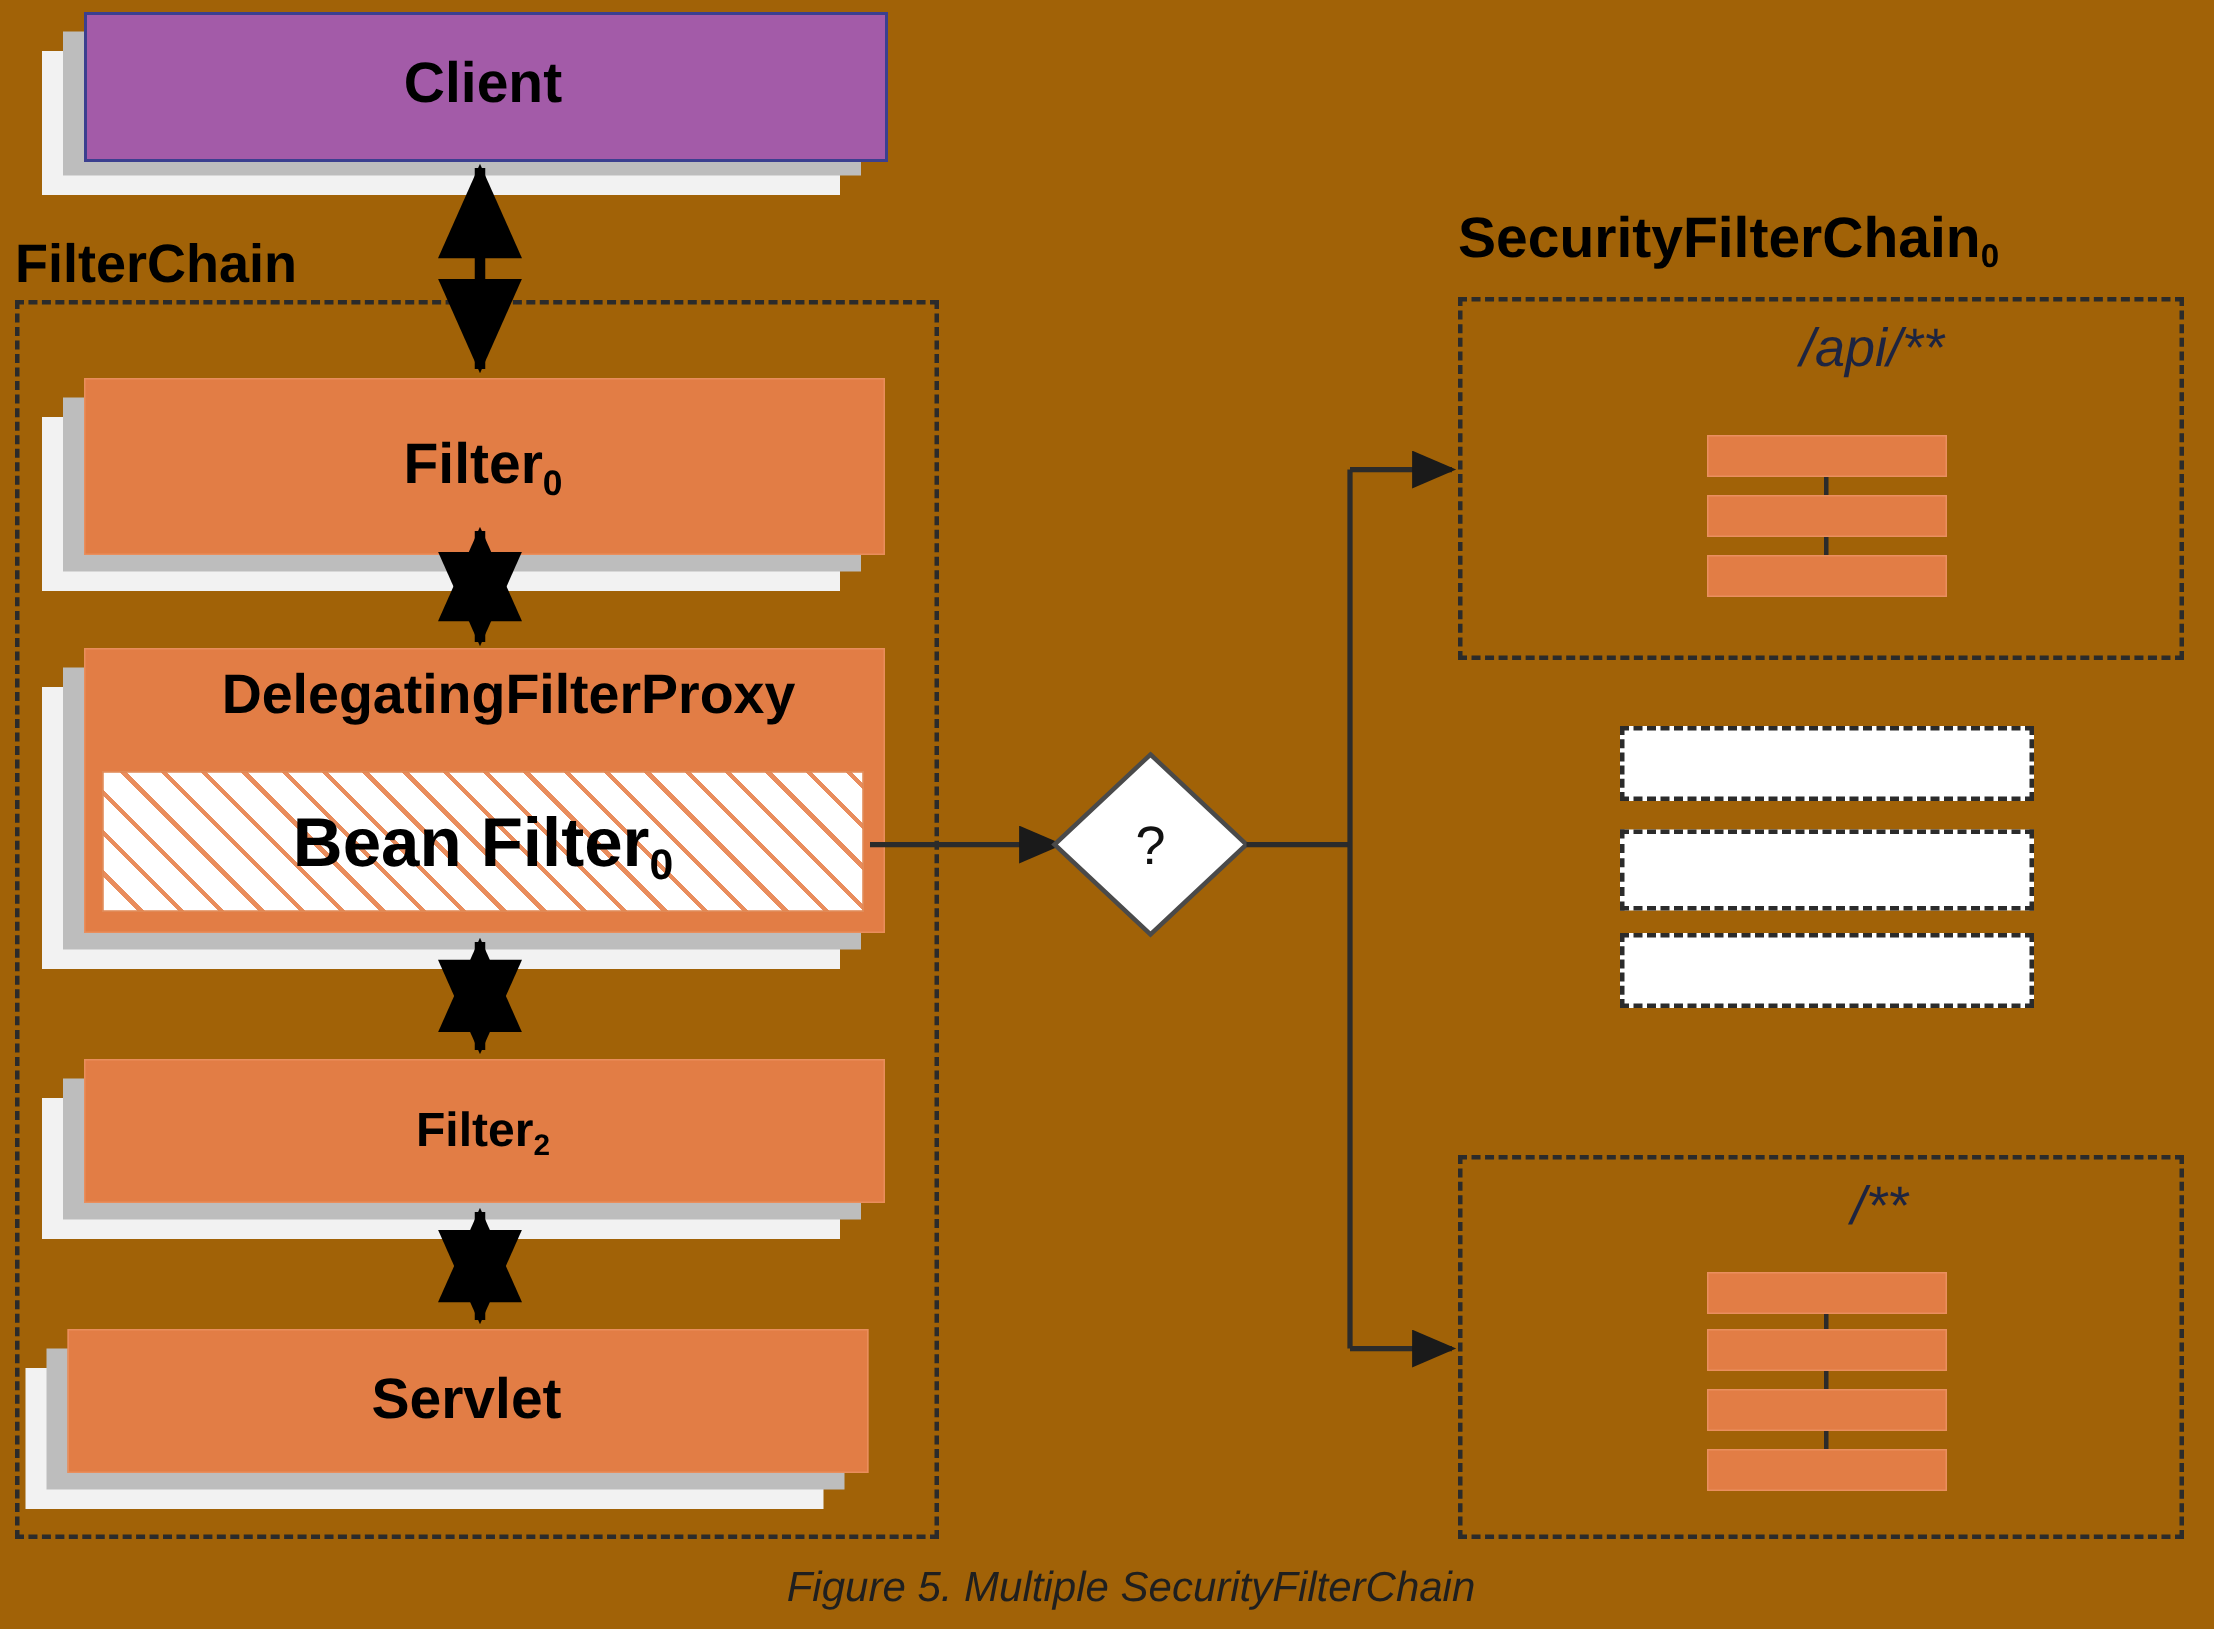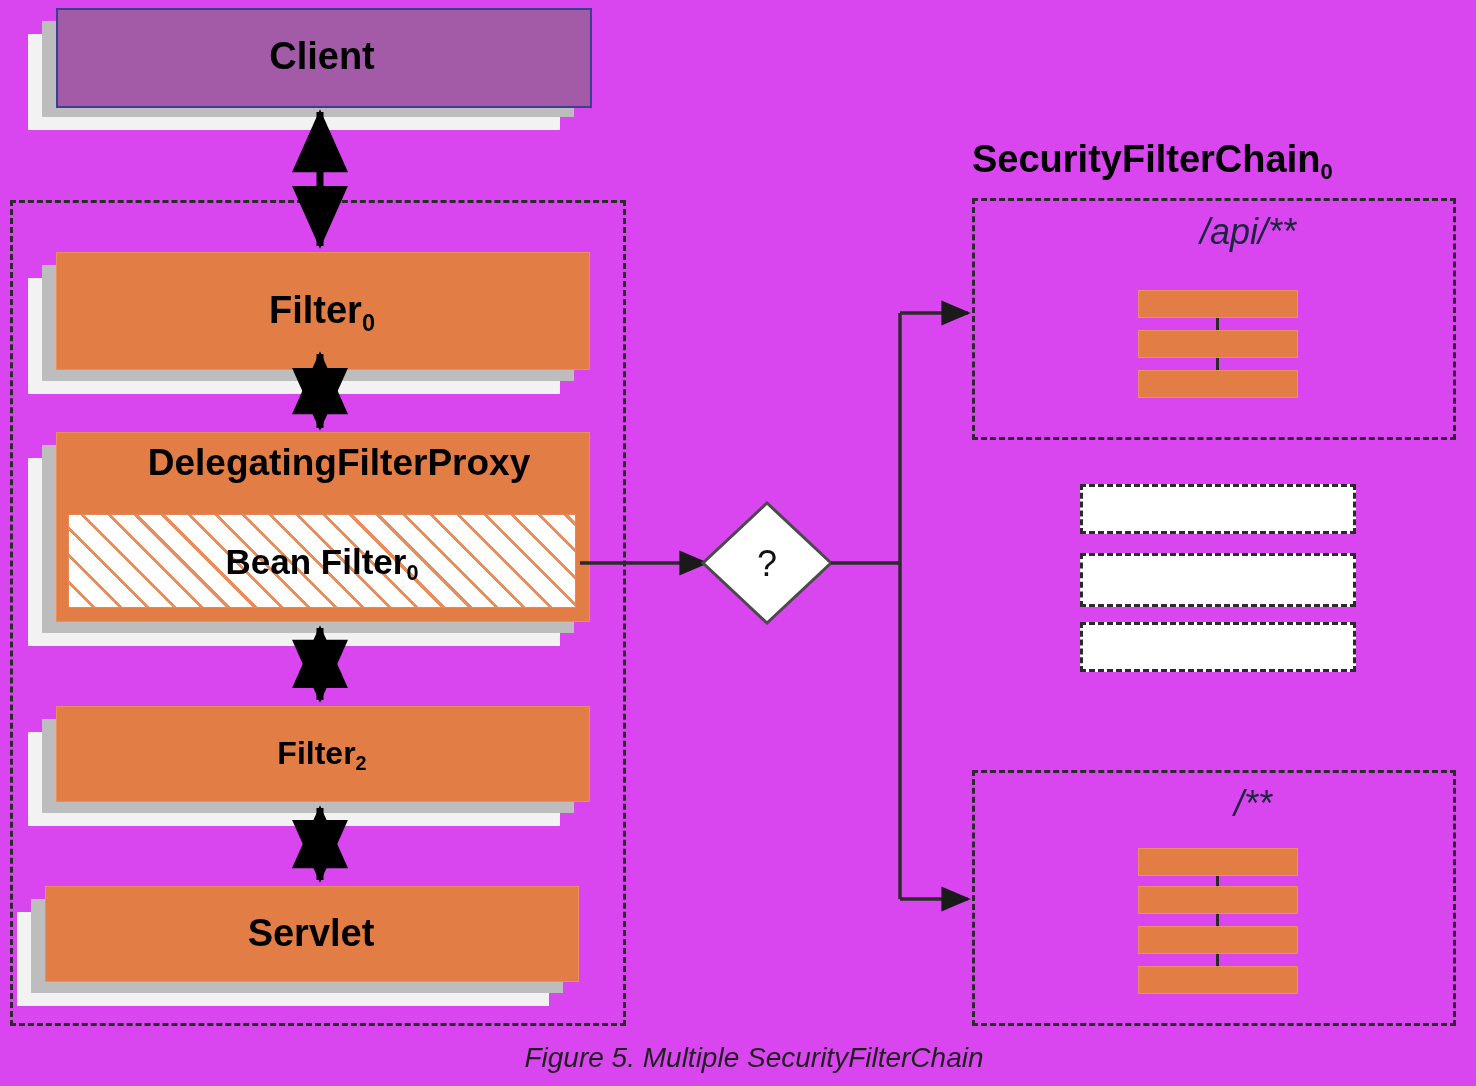--- a/index.html
+++ b/index.html
@@ -7,21 +7,21 @@
     padding: 0;
     background: #ffffff;
   }
   body {
     font-family: "Liberation Sans", sans-serif;
   }
   #canvas {
     position: relative;
     width: 1476px;
     height: 1086px;
-    background: #d946ef;
+    background: #a16207;
     overflow: hidden;
   }
 
   
   .node {
     position: absolute;
     box-sizing: border-box;
     display: flex;
     align-items: center;
     justify-content: center;
@@ -190,20 +190,23 @@
 
   <div class="node purple" style="left:56px; top:8px; width:532px; height:96px;">
     <div class="shadow-far"></div>
     <div class="shadow-near"></div>
     <div class="face"></div>
     <div class="label" style="font-size:38px;">
       <span>Client</span>
     </div>
   </div>
 
+  <div class="plain-label" style="left:10px; top:158px; font-size:36px;">
+    <span>FilterChain</span>
+  </div>
 
   <div class="dashed-box" style="left:10px; top:200px; width:616px; height:826px;"></div>
 
   <div class="node orange" style="left:56px; top:252px; width:532px; height:116px;">
     <div class="shadow-far"></div>
     <div class="shadow-near"></div>
     <div class="face"></div>
     <div class="label" style="font-size:38px;">
       <span>Filter</span><sub>0</sub>
     </div>
@@ -212,21 +215,21 @@
   <div class="node orange" style="left:56px; top:432px; width:532px; height:188px; align-items:flex-start;">
     <div class="shadow-far"></div>
     <div class="shadow-near"></div>
     <div class="face"></div>
     <div class="label" style="font-size:37px; margin-top:12px;margin-left:34px;">
       <span>DelegatingFilterProxy</span>
     </div>
   </div>
 
   <div class="bean-filter" style="left:68px; top:514px; width:508px; height:94px;">
-    <div class="label" style="font-size:35px;">
+    <div class="label" style="font-size:46px;">
       <span>Bean Filter</span><sub>0</sub>
     </div>
   </div>
 
   <div class="node orange" style="left:56px; top:706px; width:532px; height:94px;">
     <div class="shadow-far"></div>
     <div class="shadow-near"></div>
     <div class="face"></div>
     <div class="label" style="font-size:32px;">
       <span>Filter</span><sub>2</sub>

